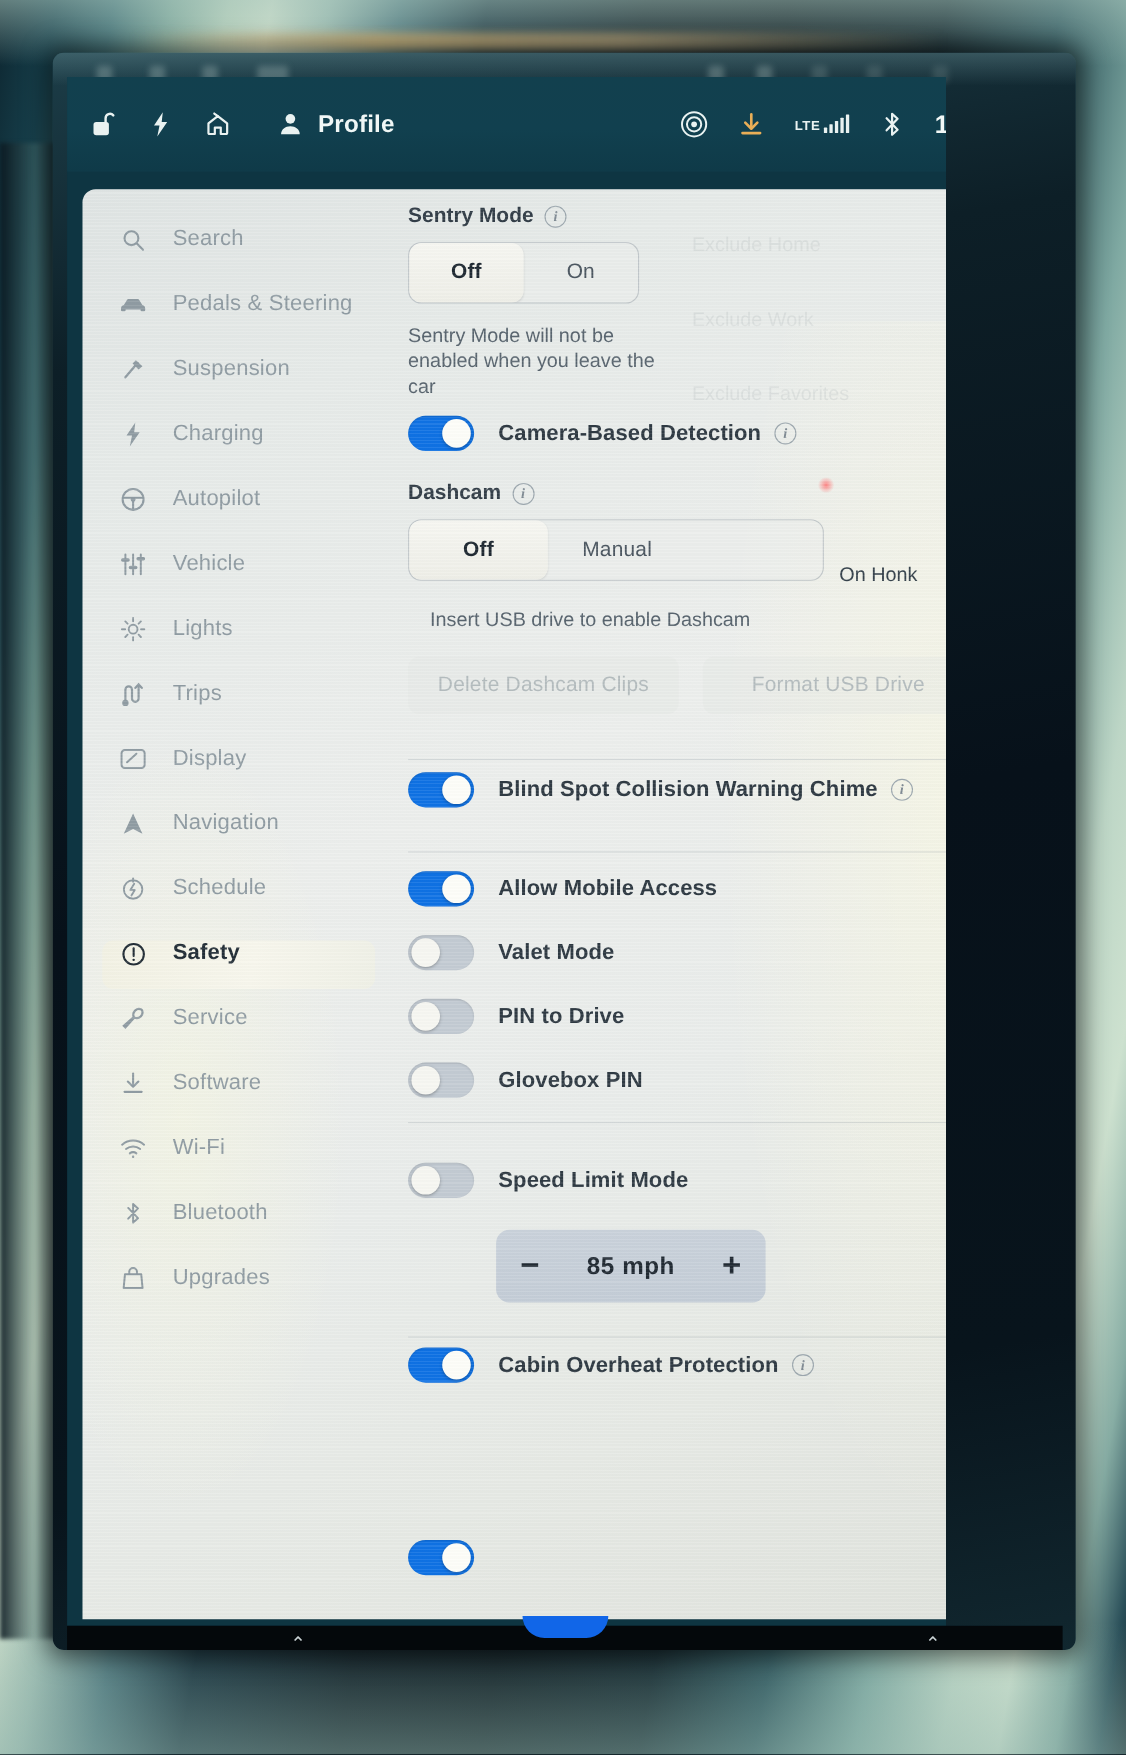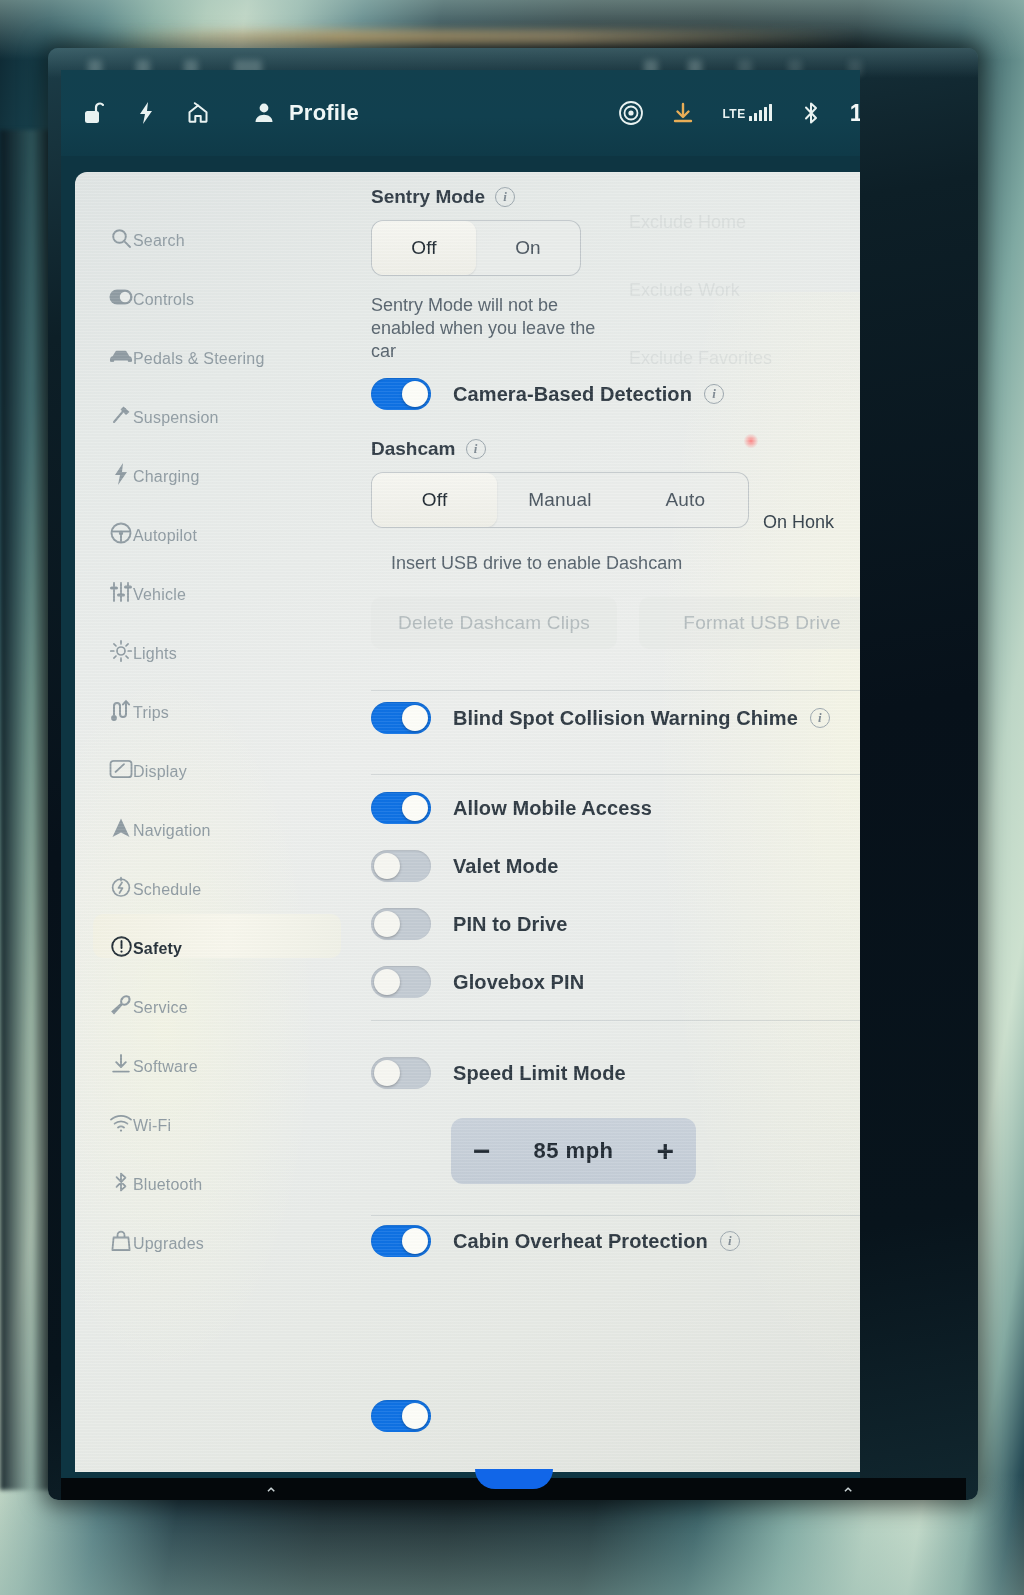--- a/index.html
+++ b/index.html
@@ -113,23 +113,23 @@
     pointer-events:none;
   }
   .scanlines {
     position:absolute; inset:0; pointer-events:none; opacity:.35;
     background: repeating-linear-gradient(180deg, rgba(255,255,255,.28) 0 1px, rgba(150,160,165,.08) 1px 3px);
   }
 
   
   #sidebar { position:absolute; left:0; top:34px; width:274px; }
   .nav-item {
-    position:relative; display:flex; align-items:flex-end; 
+    position:relative; display:flex; align-items:flex-start; gap:24px;
     height:44px; margin:0 8px 15px 18px; padding-left:16px;
-    border-radius:10px; color:#8e9aa1; font-size:16px; letter-spacing:.2px;
+    border-radius:10px; color:#8e9aa1; font-size:20px; letter-spacing:.2px;
   }
   .nav-item .nav-ico { width:24px; height:24px; display:flex; align-items:center; justify-content:center; flex:0 0 24px; }
   .nav-item.active { background: linear-gradient(100deg,#f2f1e3,#f7f6ec 55%,#eff0e6); color:#1f2a33; font-weight:bold; }
   .nav-item.active .nav-ico { color:#1f2a33; }
 
   
   #main { position:absolute; left:296px; top:0; width:580px; height:1300px; }
 
   .sec-label { font-size:19px; font-weight:bold; color:#303b45; display:flex; align-items:center; gap:10px; }
   .info-i {
@@ -144,21 +144,21 @@
   .seg {
     display:inline-flex; border:1px solid rgba(150,160,168,.5);
     border-radius:12px; background: rgba(236,238,236,.5); overflow:hidden;
   }
   .seg .opt {
     display:flex; align-items:center; justify-content:center;
     height:54px; font-size:19px; color:#49545e; letter-spacing:.2px;
   }
   .seg .opt.sel {
     background: linear-gradient(180deg,#f6f6f1,#eeeee7);
-    color:#1c262f; font-weight:normal;
+    color:#1c262f; font-weight:bold;
     border-radius:11px;
     box-shadow:0 1px 2px rgba(0,0,0,.10);
   }
 
   .helper { font-size:18px; color:#56626c; line-height:1.28; }
   .ghost-btn {
     display:flex; align-items:center; justify-content:center;
     height:52px; border-radius:10px;
     background: rgba(225,228,225,.35);
     color:#b3bbbd; font-size:19px; letter-spacing:.2px;
@@ -310,29 +310,20 @@
           <div class="nav-item">
             <span class="nav-ico">
               <svg width="22" height="22" viewBox="0 0 22 22" fill="none" stroke="currentColor" stroke-width="1.9" stroke-linecap="round">
                   <circle cx="9.5" cy="9.5" r="6.3"></circle>
                   <path d="M14.2 14.2 20 20"></path>
                 </svg>
             </span>
             <span>Search</span>
           </div>
 
-          <div class="nav-item">
-            <span class="nav-ico">
-              <svg width="24" height="16" viewBox="0 0 24 16">
-                  <rect x="0.5" y="0.5" width="23" height="15" rx="7.5" fill="currentColor"></rect>
-                  <circle cx="16" cy="8" r="5.2" fill="#e9ecea"></circle>
-                </svg>
-            </span>
-            <span>Controls</span>
-          </div>
 
           <div class="nav-item">
             <span class="nav-ico">
               <svg width="24" height="14" viewBox="0 0 24 14">
                   <path d="M1 10.5c0-2 1.2-3 2.6-3.3L6 3.3C6.5 2.2 7.3 1.8 8.4 1.8h7.2c1.1 0 1.9.4 2.4 1.5l2.4 3.9C21.8 7.5 23 8.5 23 10.5V12a1 1 0 0 1-1 1h-2.2a1 1 0 0 1-1-1v-.6H5.2v.6a1 1 0 0 1-1 1H2a1 1 0 0 1-1-1z" fill="currentColor"></path>
                 </svg>
             </span>
             <span>Pedals &amp; Steering</span>
           </div>
 
@@ -524,21 +515,20 @@
           </div>
 
           <div style="position:absolute; left:0; top:266px;">
             <div class="sec-label">
               <span>Dashcam</span>
               <span class="info-i">i</span>
             </div>
             <div class="seg" style="margin-top:12px; width:378px;">
               <div class="opt sel" style="width:126px">Off</div>
               <div class="opt" style="width:126px">Manual</div>
-              <div class="opt" style="width:126px">Auto</div>
             </div>
             <div class="opt ghost" style="position:absolute; left:392px; top:74px; font-size:18px;">On Honk</div>
 
             <div class="helper" style="margin-top:24px;margin-left:20px;">Insert USB drive to enable Dashcam</div>
 
             <div style="display:flex; gap:22px; margin-top:22px;">
               <div class="ghost-btn" style="width:246px">Delete Dashcam Clips</div>
               <div class="ghost-btn" style="width:246px">Format USB Drive</div>
             </div>
           </div>

